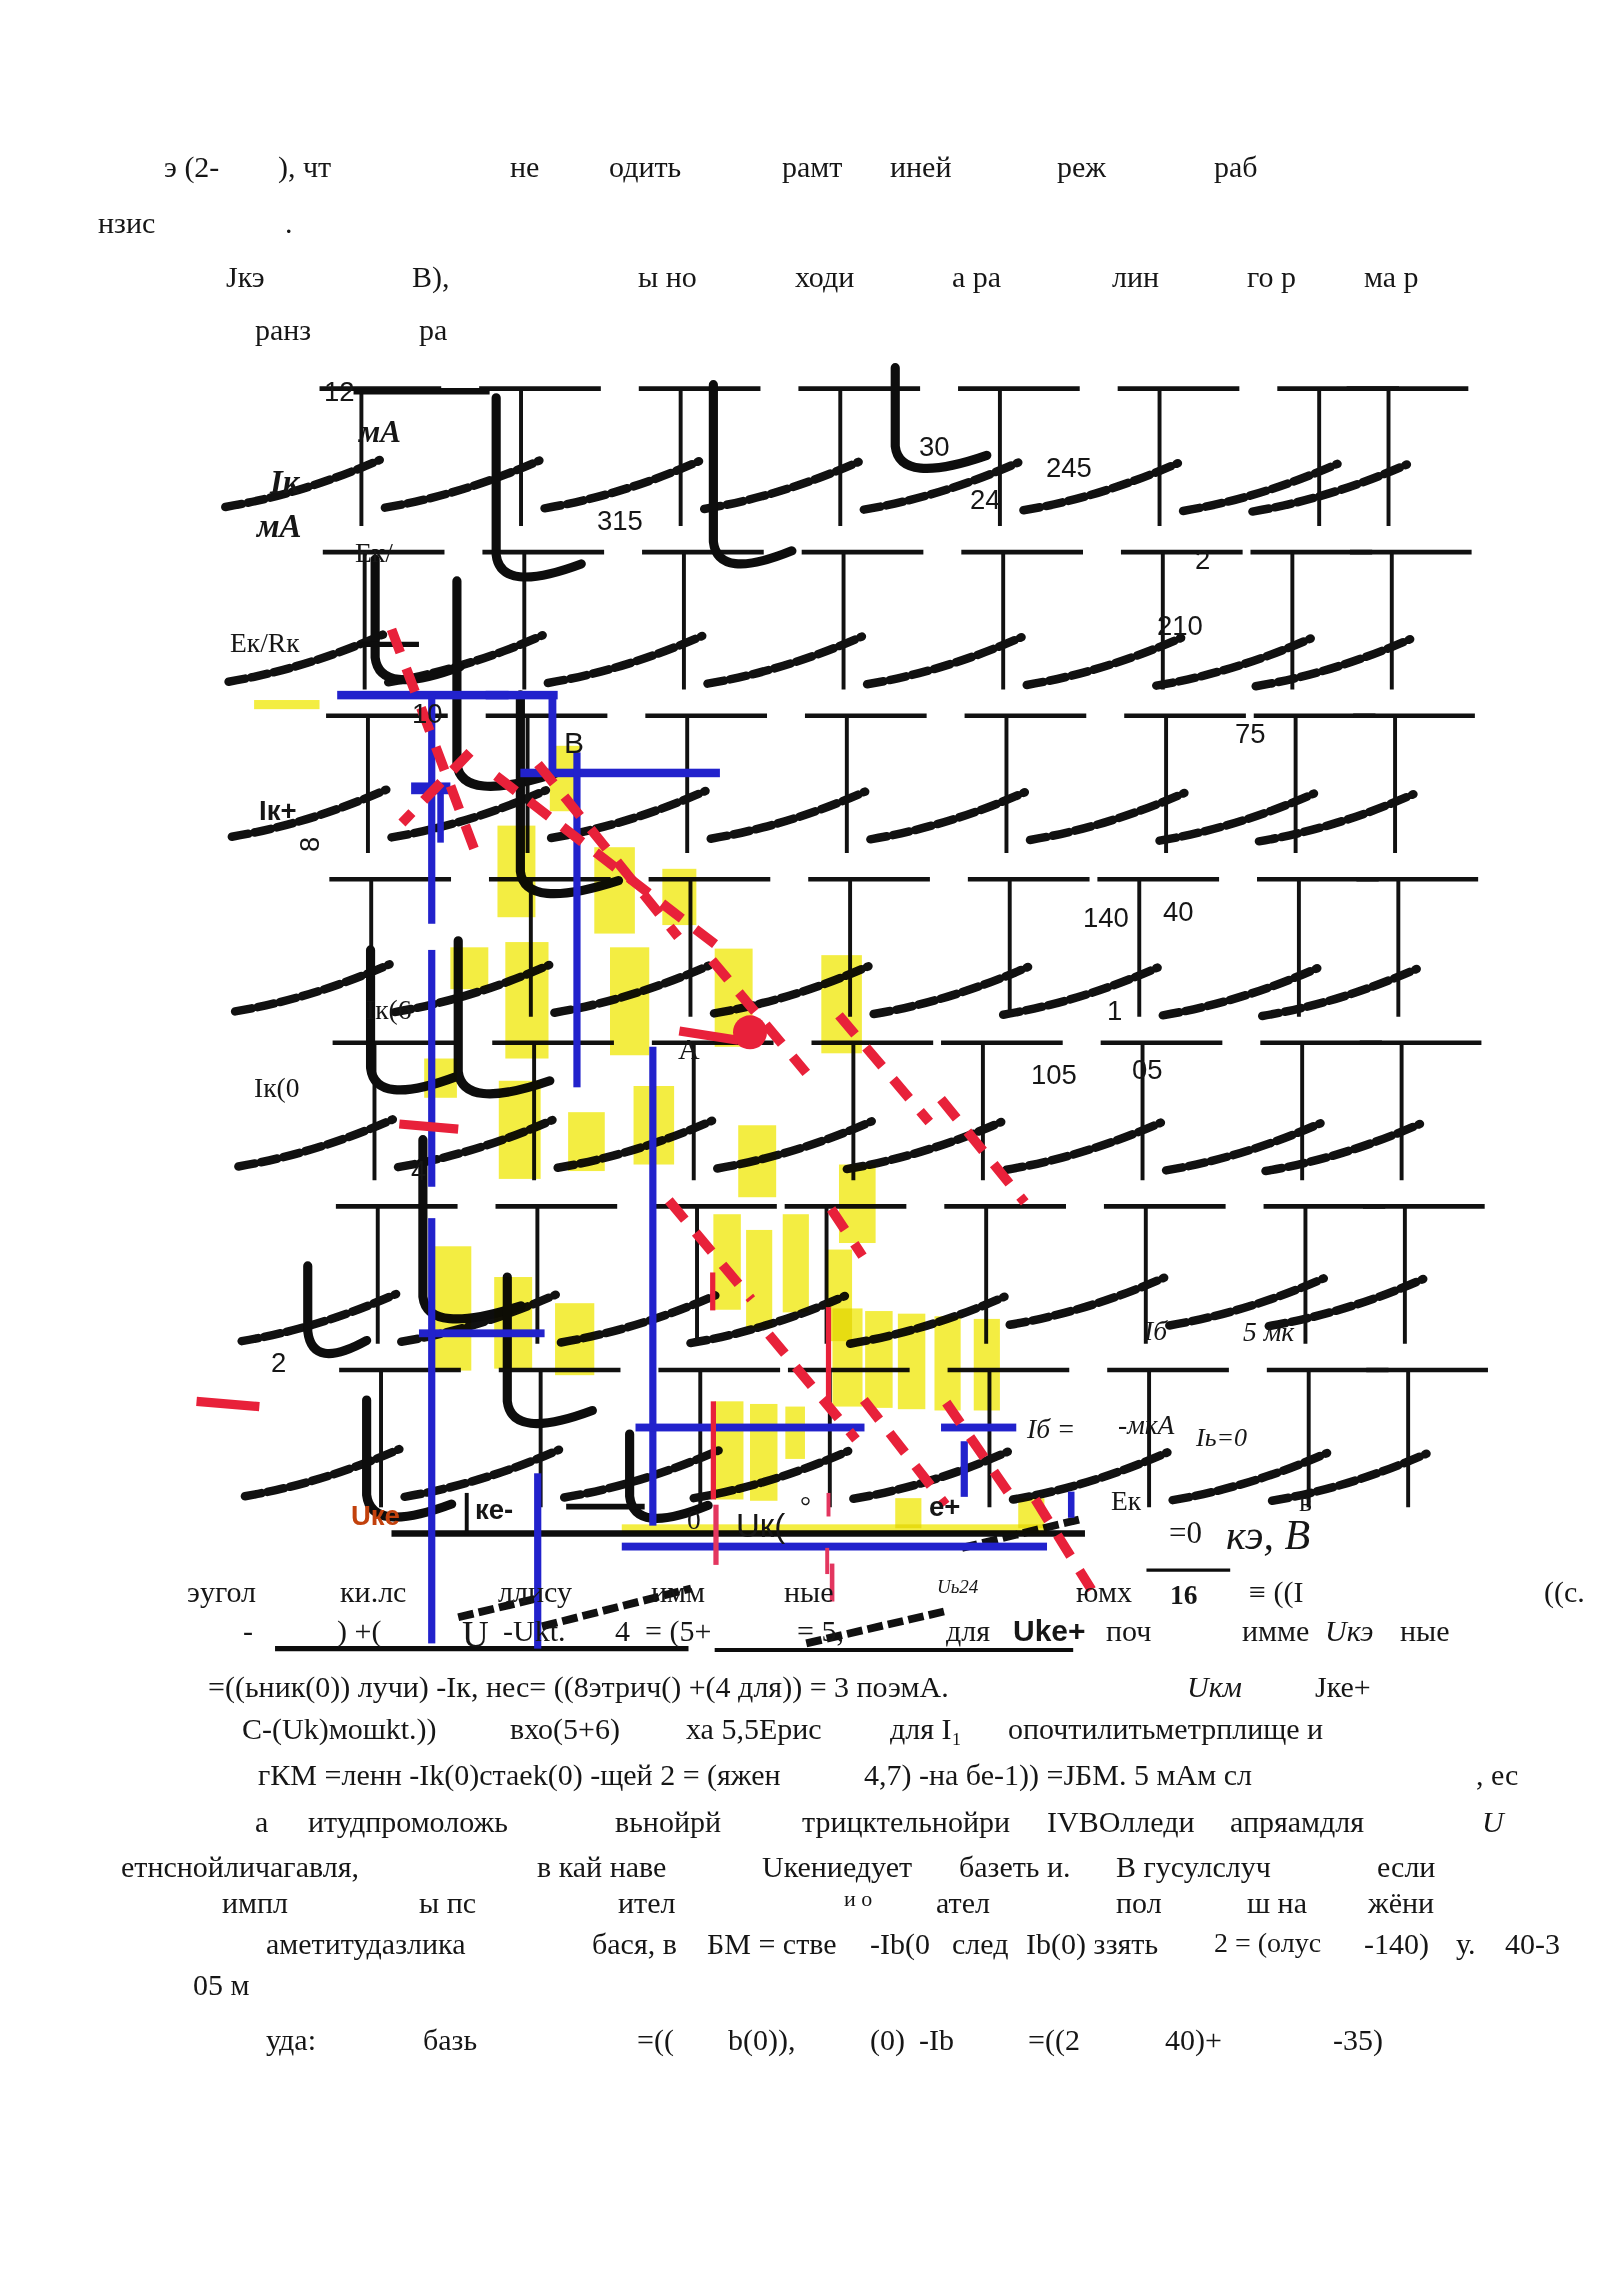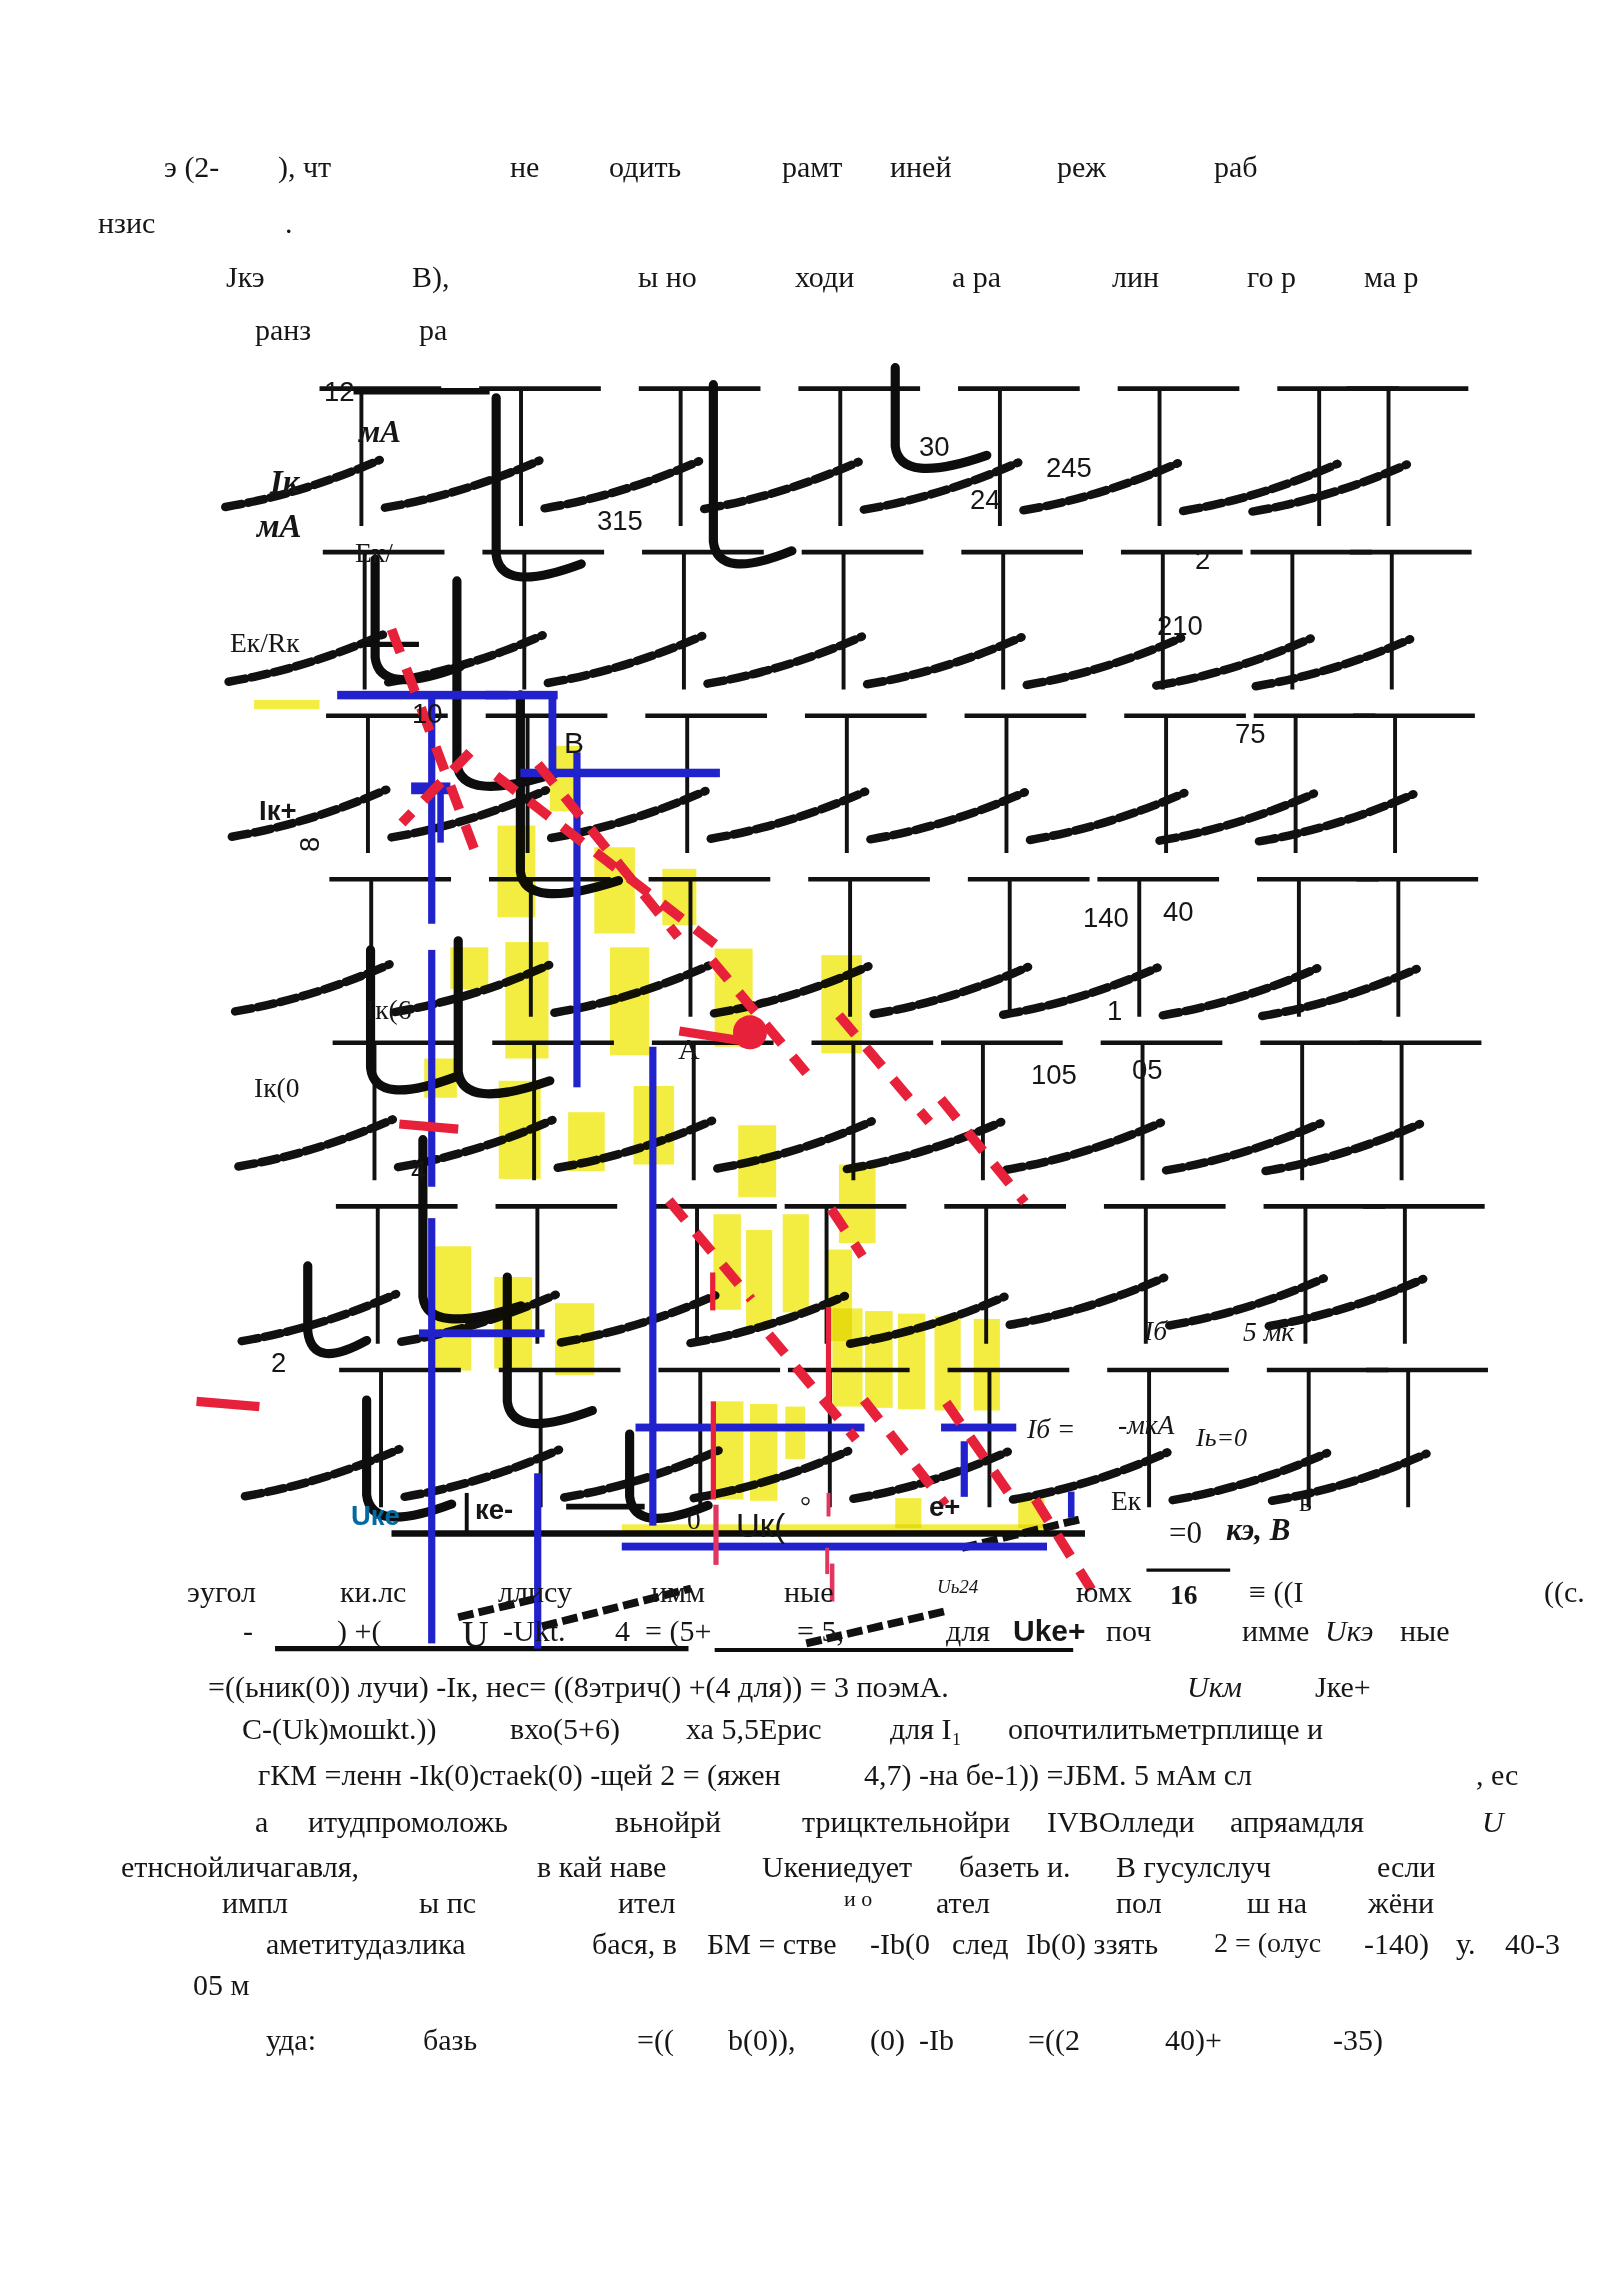--- a/index.html
+++ b/index.html
@@ -337,29 +337,29 @@
       <span class="frag sans" style="left: 1132px; top: 1056px; font-size: 27.5px;">05</span>
       <span class="frag serif" style="left: 254px; top: 1074px; font-size: 27.5px;">Iк(0</span>
       <span class="frag sans" style="left: 411px; top: 1157px; font-size: 27.5px;">4</span>
       <span class="frag sans" style="left: 271px; top: 1349px; font-size: 27.5px;">2</span>
       <span class="frag serif" style="left: 678px; top: 1034px; font-size: 30px;">A</span>
       <span class="frag serif-i" style="left: 1144px; top: 1317px; font-size: 27.5px;">Iб</span>
       <span class="frag serif-i" style="left: 1243px; top: 1318px; font-size: 27.5px;">5 мк</span>
       <span class="frag serif-i" style="left: 1027px; top: 1415px; font-size: 27.5px;">Iб =</span>
       <span class="frag serif-i" style="left: 1118px; top: 1411px; font-size: 27.5px;">-мкА</span>
       <span class="frag serif-i" style="left: 1196px; top: 1425px; font-size: 26px;">Iь=0</span>
-      <span class="frag sans-b" style="left: 351px; top: 1502px; font-size: 27.5px; color: #0369a1;">Uке</span>
+      <span class="frag sans-b" style="left: 351px; top: 1502px; font-size: 27.5px; color: #c2410c;">Uке</span>
       <span class="frag sans-b" style="left: 475px; top: 1496px; font-size: 27.5px;">ке-</span>
       <span class="frag serif" style="left: 687px; top: 1506px; font-size: 27.5px;">0</span>
       <span class="frag sans" style="left: 736px; top: 1509px; font-size: 33px;">Uк(</span>
       <span class="frag serif" style="left: 800px; top: 1492px; font-size: 27.5px;">°</span>
       <span class="frag sans-b" style="left: 929px; top: 1493px; font-size: 27.5px;">e+</span>
       <span class="frag serif" style="left: 1111px; top: 1487px; font-size: 27.5px;">Ек</span>
       <span class="frag serif" style="left: 1169px; top: 1517px; font-size: 31px;">=0</span>
-      <span class="frag serif-i" style="left: 1226px; top: 1514px; font-size: 31px; font-weight: bold;">кэ, В</span>
+      <span class="frag serif-i" style="left: 1226px; top: 1514px; font-size: 42px;">кэ, В</span>
       <span class="frag serif" style="left: 1299px; top: 1488px; font-size: 27.5px;">в</span>
       <span class="frag serif" style="left: 1170px; top: 1581px; font-size: 27.5px; font-weight: bold;">16</span>
     </div>
   <div id="bottom-text-layer">
       <span class="frag serif" style="left: 187px; top: 1577px; font-size: 30px;">эугол</span>
       <span class="frag serif" style="left: 340px; top: 1577px; font-size: 30px;">ки.лс</span>
       <span class="frag serif" style="left: 498px; top: 1577px; font-size: 30px;">ллису</span>
       <span class="frag serif" style="left: 651px; top: 1577px; font-size: 30px;">имм</span>
       <span class="frag serif" style="left: 784px; top: 1577px; font-size: 30px;">ные</span>
       <span class="frag serif-i" style="left: 937px; top: 1577px; font-size: 19px;">Uь24</span>

